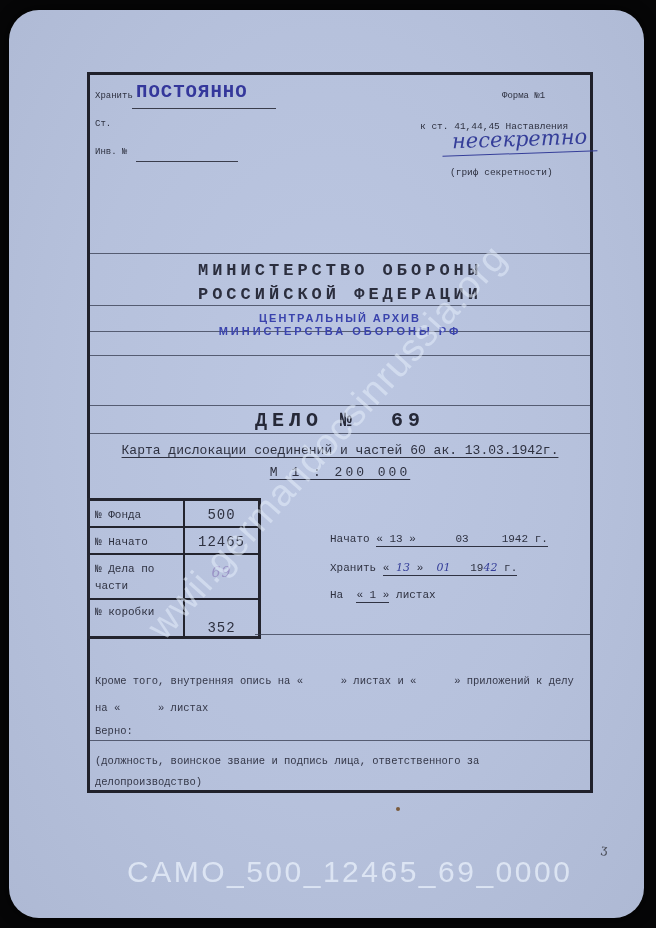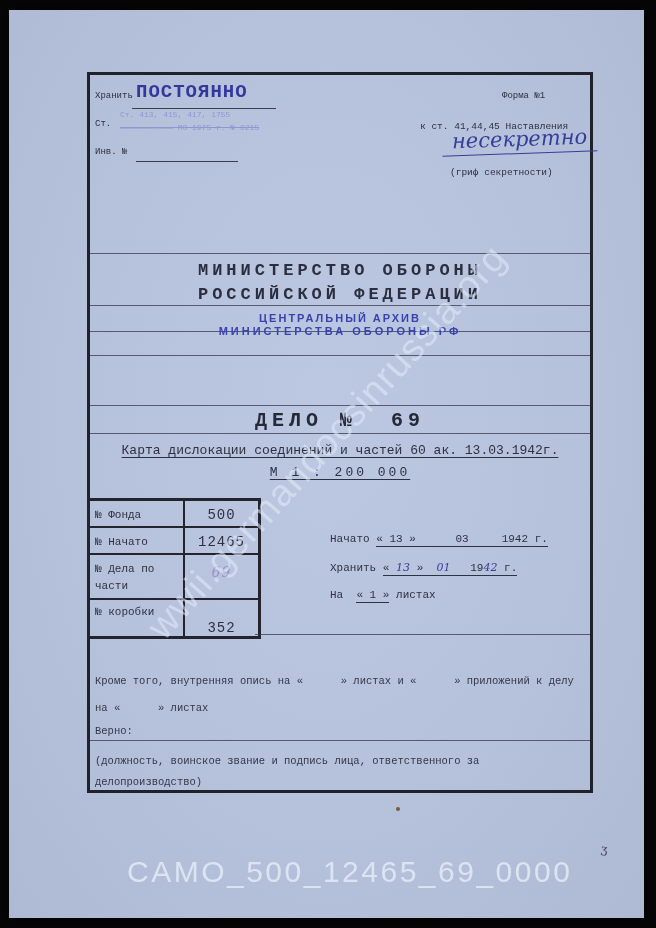--- a/index.html
+++ b/index.html
@@ -1,20 +1,20 @@
 <!DOCTYPE html>
 <html><head>
 <meta charset="utf-8">
 <style>
   html,body{margin:0;padding:0;}
   body{width:656px;height:928px;background:#060607;position:relative;overflow:hidden;
        font-family:"Liberation Mono", monospace;}
   .paper{position:absolute;left:9px;top:10px;width:635px;height:908px;
          background:radial-gradient(ellipse at 50% 45%, #bcc7e2 0%, #b6c1dc 55%, #aeb9d4 100%);
-         box-shadow:0 0 14px rgba(0,0,0,.8);}
+         box-shadow:0 0 14px rgba(0,0,0,.8);border-radius:30px;}
   .frame{position:absolute;left:78px;top:62px;width:500px;height:715px;
          border:3px solid #20212b;}
   .abs{position:absolute;}
   .t{color:#2e3140;}
   .small{font-size:9px;}
   .pre{white-space:pre;}
   .center{left:0;width:100%;text-align:center;}
   .rline{position:absolute;left:0;width:100%;height:1px;background:rgba(52,58,78,.75);}
   .stamp-keep{font-size:19px;font-weight:bold;letter-spacing:1px;color:#34379b;}
   .stamp-faint{font-size:8px;line-height:13px;color:#9097cf;}
@@ -54,24 +54,20 @@
 
 <div class="paper">
 
   <div class="frame">
 
     <span class="abs t small" style="left:5px;top:16px;">Хранить</span>
     <span class="abs stamp-keep" style="left:46px;top:6px;">ПОСТОЯННО</span>
     <div class="abs blank" style="left:42px;top:33px;width:144px;"></div>
 
     <span class="abs t small" style="left:5px;top:44px;">Ст.</span>
-    <div class="abs stamp-faint" style="left:30px;top:33px;">
-      <div>Ст. 413, 415, 417, 1755</div>
-      <div class="strike">———————–——— МО 1975 г. № 0215</div>
-    </div>
 
     <span class="abs t small" style="left:5px;top:72px;">Инв. №</span>
     <div class="abs blank" style="left:46px;top:86px;width:102px;"></div>
 
     <span class="abs t small" style="left:412px;top:16px;">Форма №1</span>
     <span class="abs t" style="left:330px;top:46px;font-size:9.5px;">к ст. 41,44,45 Наставления</span>
     <span class="abs hand ink-underline" style="left:352px;top:52px;font-size:21px;padding:0 10px 2px 10px;transform:rotate(-2deg);">несекретно</span>
     <span class="abs t" style="left:360px;top:92px;font-size:9.5px;">(гриф секретности)</span>
 
     <div class="rline" style="top:178px;"></div>

